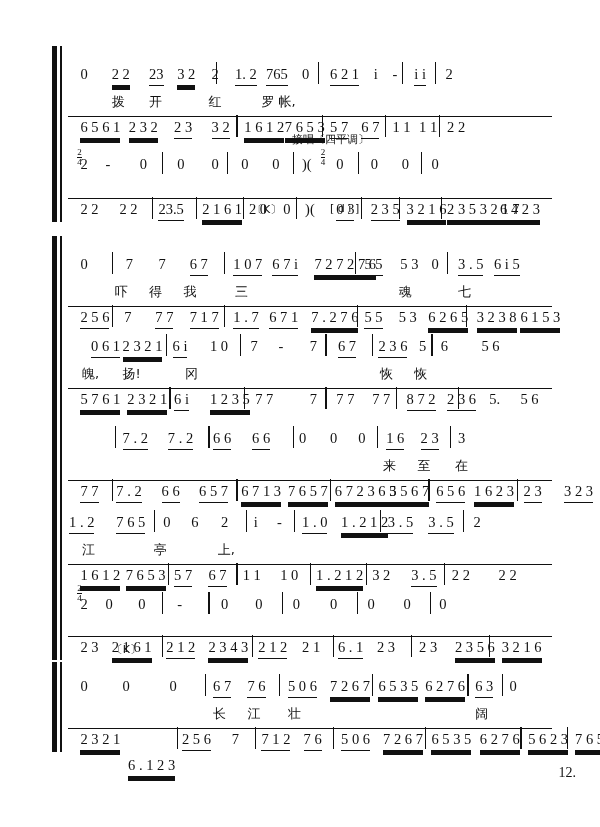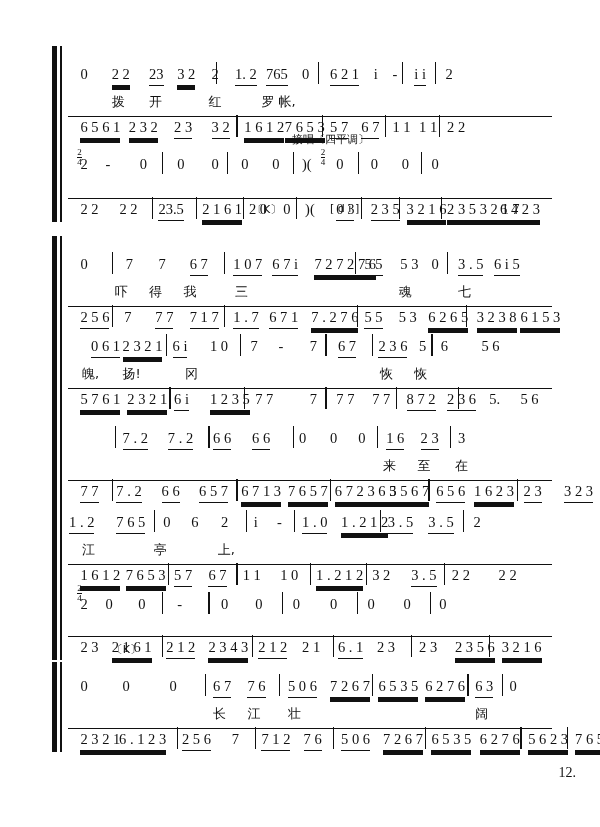--- a/index.html
+++ b/index.html
@@ -454,21 +454,21 @@
           <span class="bar" style="left: 433.68px;"></span>
         </div>
         <div class="row lyric" style="position: absolute; left: 16px; right: 0px; top: 42px;">
           <span class="cell " style="left: 145.08px;">长</span>
           <span class="cell " style="left: 179.4px;">江</span>
           <span class="cell " style="left: 219.96px;">壮</span>
           <span class="cell " style="left: 407.16px;">阔</span>
         </div>
         <div class="row acc" style="position: absolute; left: 16px; right: 0px; top: 66px;">
           <span class="cell underline2" style="left: 12.48px;">2 3 2 1</span>
-          <span class="cell underline2" style="left: 51px;">6 . 1 2 3</span>
+          <span class="cell underline2" style="left: 60px; margin-top: 26px;">6 . 1 2 3</span>
           <span class="cell underline1" style="left: 113.88px;">2 5 6</span>
           <span class="cell " style="left: 163.8px;">7</span>
           <span class="cell underline1" style="left: 193.44px;">7 1 2</span>
           <span class="cell underline1" style="left: 235.56px;">7 6</span>
           <span class="cell underline1" style="left: 273px;">5 0 6</span>
           <span class="cell underline2" style="left: 315.12px;">7 2 6 7</span>
           <span class="cell underline2" style="left: 363.48px;">6 5 3 5</span>
           <span class="cell underline2" style="left: 411.84px;">6 2 7 6</span>
           <span class="cell underline2" style="left: 460.2px;">5 6 2 3</span>
           <span class="cell underline2" style="left: 507px;">7 6 5 6</span>

